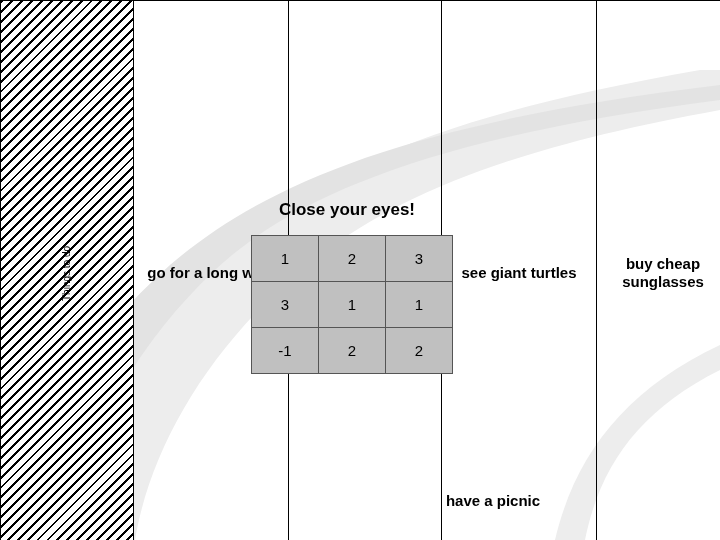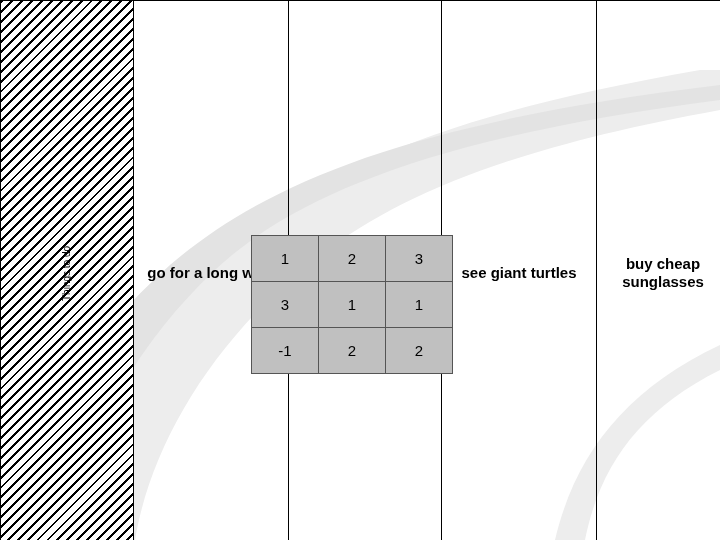--- a/index.html
+++ b/index.html
@@ -132,20 +132,21 @@
       </td>
       <td class="c2 bold">go for a long walk</td>
       <td class="c3 bold">have fun with your friends</td>
       <td class="c4 bold">see giant turtles</td>
       <td class="c5 bold">buy cheap sunglasses</td>
     </tr>
 
   </tbody>
     </table>
 
+  <div class="closeeyes">Close your eyes!</div>
 
   <table class="numtable">
     <tbody>
         <tr>
       <td>1</td>
       <td>2</td>
       <td>3</td>
     </tr>
     <tr>
       <td>3</td>
@@ -153,14 +154,15 @@
       <td>1</td>
     </tr>
     <tr>
       <td>-1</td>
       <td>2</td>
       <td>2</td>
     </tr>
   </tbody>
     </table>
 
+  <div class="picnic">have a  picnic</div>
 
 </div>
 
 </body></html>

